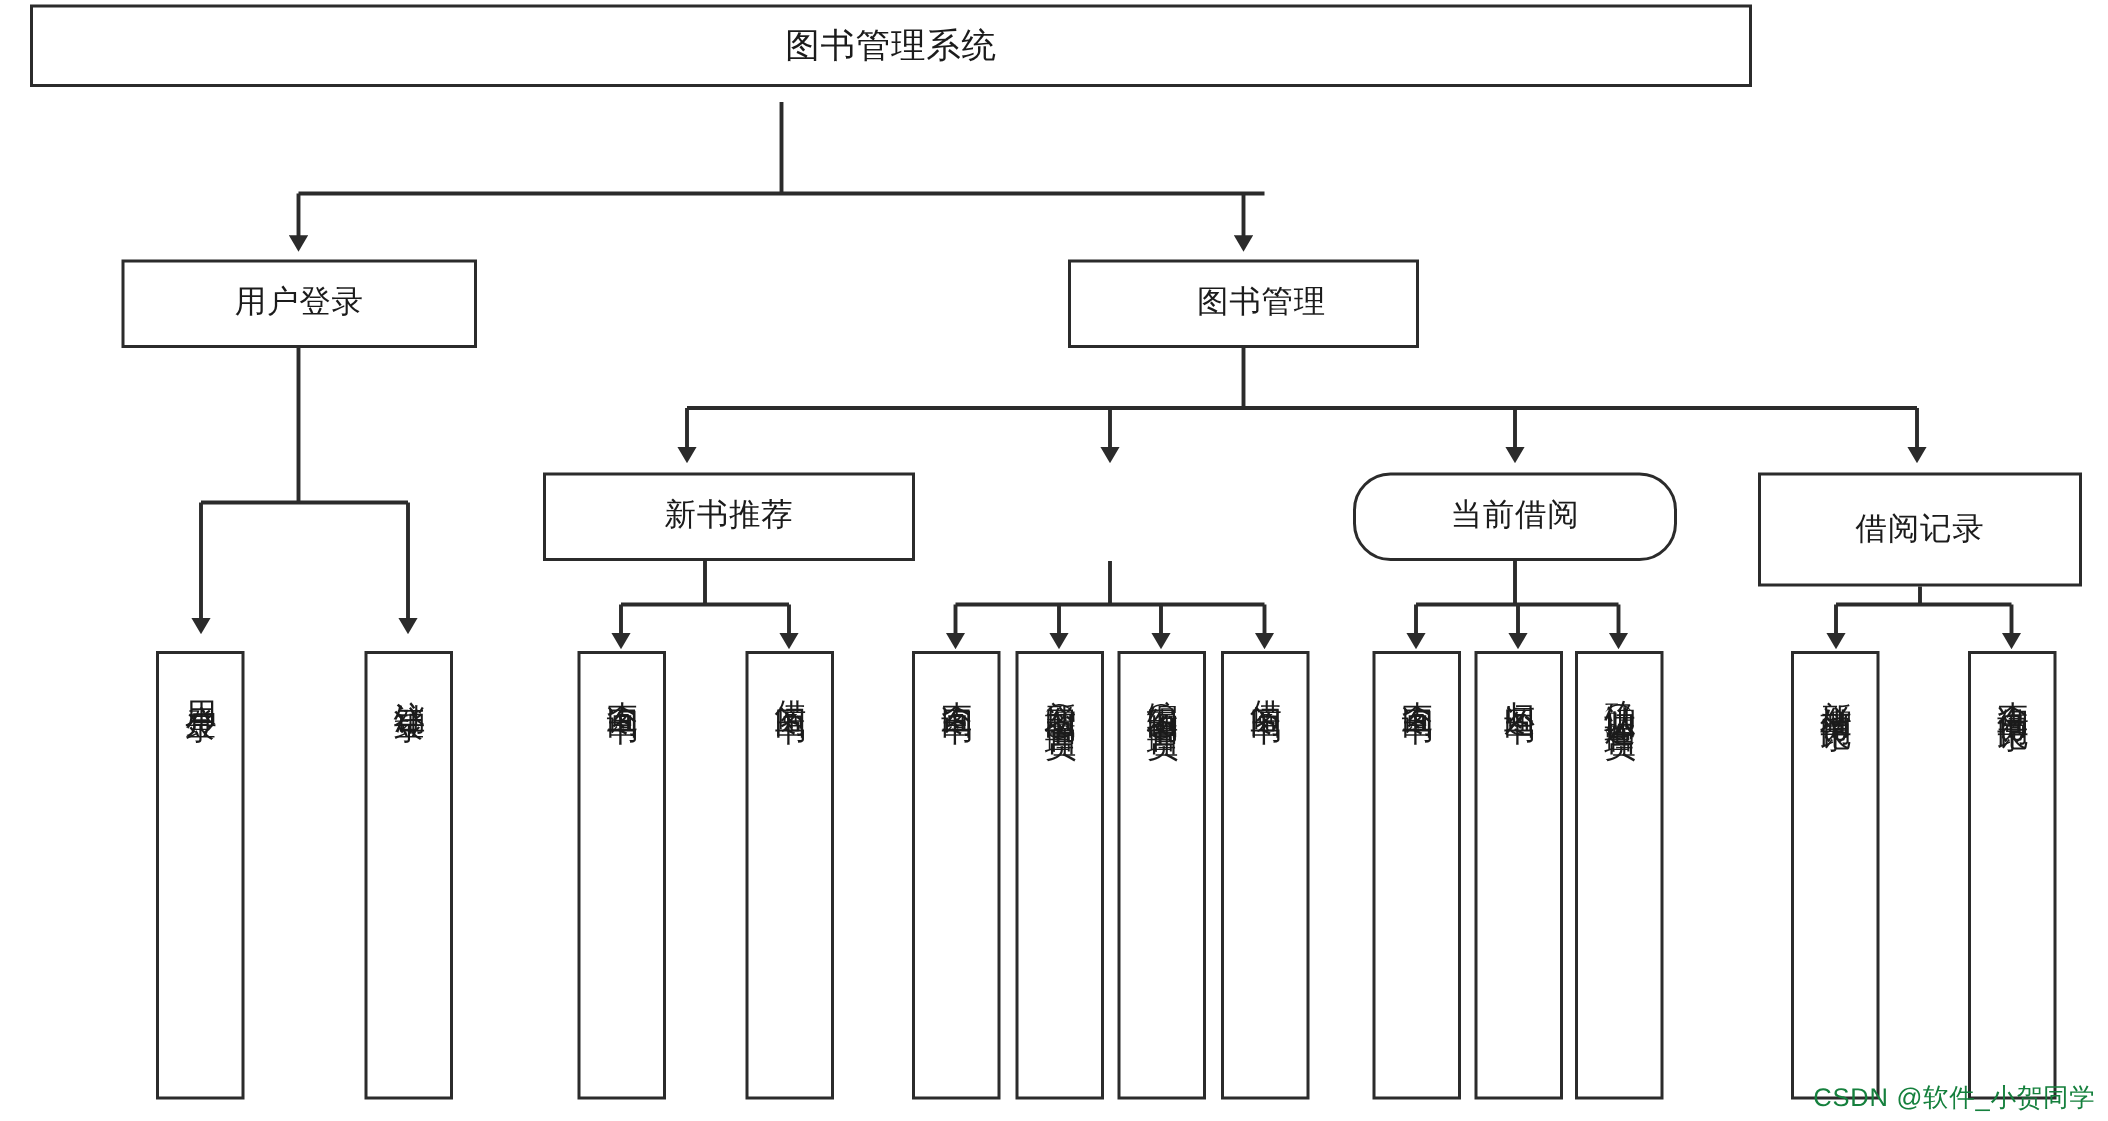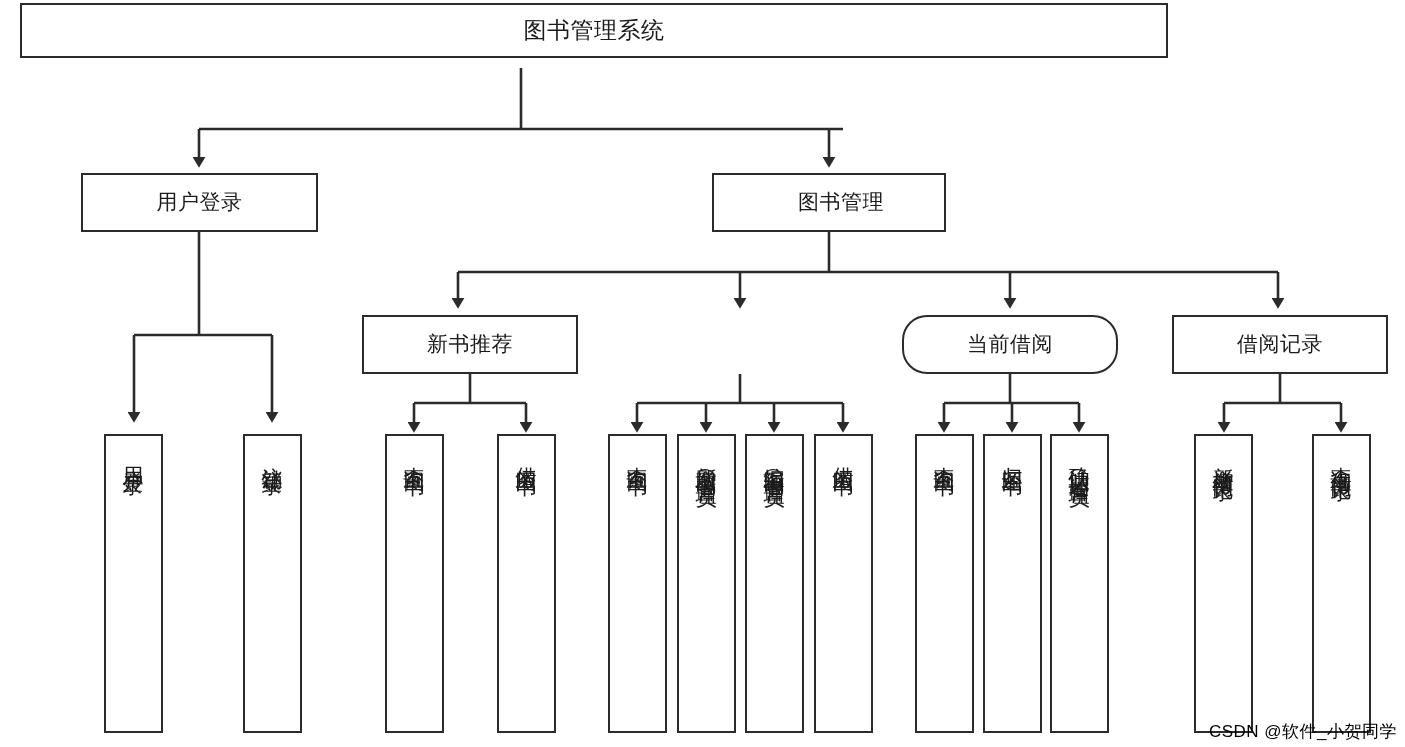--- a/index.html
+++ b/index.html
@@ -50,21 +50,21 @@
     writing-mode:vertical-rl;
     text-orientation:upright;
     font-size:21px;
     letter-spacing:3px;
     line-height:1;
   }
   .watermark{
     position:absolute;
     right:8px;bottom:4px;
     font-size:17px;
-    color:#000000;
+    color:#15803d;
     letter-spacing:0.5px;
     z-index:3;
     white-space:nowrap;
     user-select:none;
   }
 </style>
 </head>
 <body>
 
 <div id="diagram">
@@ -123,27 +123,27 @@
     <span class="label">图书管理系统</span>
   </div>
 
   <div class="node horiz" style="left:81px;top:173px;width:237px;height:59px;">
     <span class="label">用户登录</span>
   </div>
   <div class="node horiz" style="left:712px;top:173px;width:234px;height:59px;padding-left:24px;">
     <span class="label">图书管理</span>
   </div>
 
-  <div class="node horiz" style="left:362px;top:315px;width:216px;height:59px;">
+  <div class="node horiz" style="left:362px;top:315px;width:248px;height:59px;">
     <span class="label">新书推荐</span>
   </div>
   <div class="node horiz" style="left:902px;top:315px;width:216px;height:59px;border-radius:25px;">
     <span class="label">当前借阅</span>
   </div>
-  <div class="node horiz" style="left:1172px;top:315px;width:216px;height:59px;">
+  <div class="node horiz" style="left:1172px;top:315px;width:216px;height:76px;">
     <span class="label">借阅记录</span>
   </div>
 
   <div class="node vert" style="left:104px;top:434px;width:59px;height:299px;">
     <span class="label">用户登录</span>
   </div>
   <div class="node vert" style="left:243px;top:434px;width:59px;height:299px;">
     <span class="label">注销登录</span>
   </div>
 

